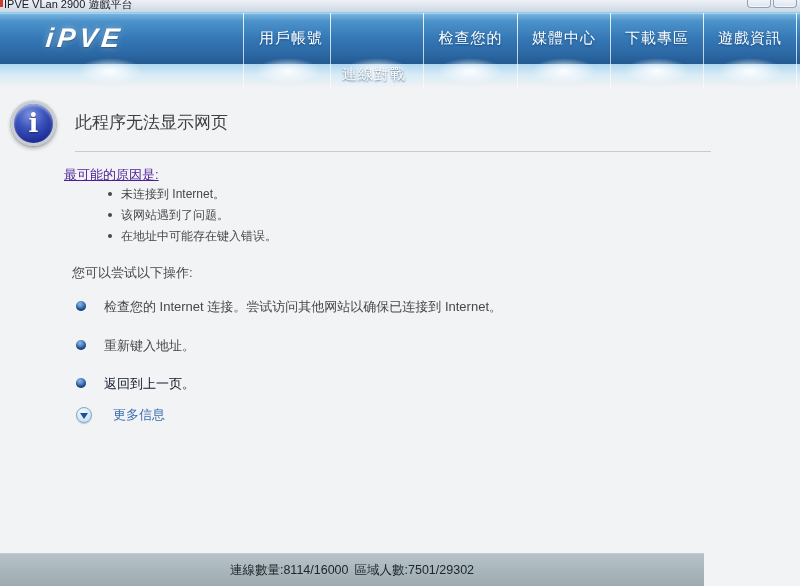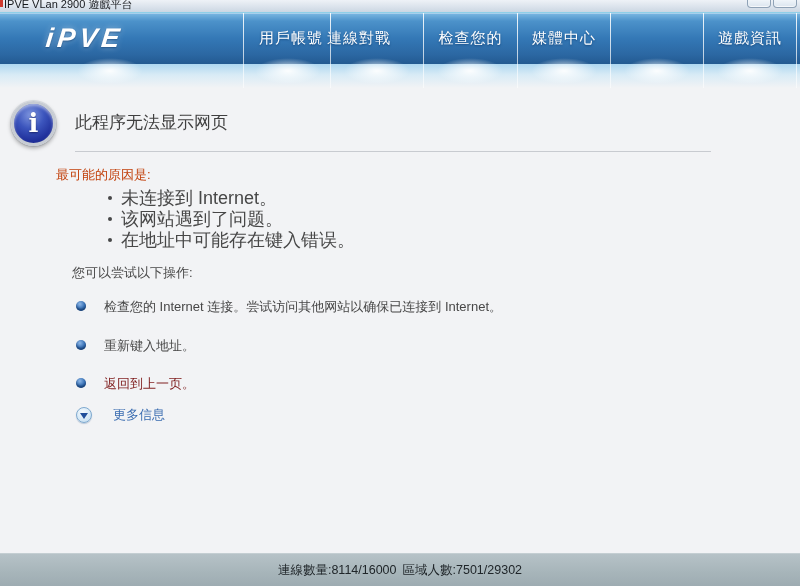--- a/index.html
+++ b/index.html
@@ -88,57 +88,57 @@
   }
   .error-title{
     position:absolute; left:75px; top:111px;
     font-size:17px; color:#404040;
   }
   .rule{
     position:absolute; left:75px; top:151px; width:636px; height:1px;
     background:#c8cbd0;
   }
   .causes-heading{
-    position:absolute; left:56px; top:166px; font-size:13px; color:#c2410c;
-  }
-  .cause-row{ position:absolute; left:108px; font-size:18px; color:#474747; }
+    position:absolute; left:64px; top:166px; font-size:13px; color:#4c1d95;text-decoration:underline;
+  }
+  .cause-row{ position:absolute; left:108px; font-size:12px; color:#474747; }
   .cause-dot{
     display:inline-block; width:4px; height:4px; border-radius:50%;
     background:#474747; vertical-align:middle; margin-right:9px; margin-bottom:2px;
   }
   .actions-heading{
     position:absolute; left:72px; top:264px; font-size:13px; color:#474747;
   }
   .action-row{ position:absolute; left:76px; display:flex; align-items:flex-start; }
   .sphere-icon{
     width:10px; height:10px; border-radius:50%; margin-top:3px;
     background:radial-gradient(circle at 38% 30%, #8db6e6 0%, #3b74b8 50%, #1c4f94 100%);
     box-shadow:inset 0 -2px 2px rgba(4,30,70,.5);
     flex:0 0 auto;
   }
   .action-text{ margin-left:18px; font-size:13px; color:#474747; }
-  .action-link{ margin-left:18px; font-size:13px; color:#7f1d1d; cursor:pointer; }
+  .action-link{ margin-left:18px; font-size:13px; color:#0f172a; cursor:pointer; }
   .expander-icon{
     width:14px; height:14px; border-radius:50%; margin-top:1px;
     background:radial-gradient(circle at 40% 30%, #f3f9fd 0%, #cfe4f4 70%, #bcd8ec 100%);
     border:1px solid #7ea9cf;
     box-shadow:0 1px 1px rgba(60,100,150,.3);
     display:flex; align-items:center; justify-content:center;
     flex:0 0 auto; cursor:pointer;
   }
   .expander-icon .tri{
     width:0; height:0; margin-top:2px;
     border-left:4px solid transparent; border-right:4px solid transparent;
     border-top:6px solid #1e4d9a;
   }
   .expander-label{ margin-left:21px; font-size:13px; color:#3a6cb0; cursor:pointer; }
 
   
   .footer{
-    position:absolute; left:0; top:553px; width:800px; height:33px;
+    position:absolute; left:0; top:553px; width:704px; height:33px;
     background:linear-gradient(#b6c2c7 0%, #a7b5ba 55%, #9dabb1 100%);
     border-top:1px solid #c4ced2;
     display:flex; align-items:center; justify-content:center; gap:6px;
   }
   .footer-stat{ font-size:12.5px; color:#20262a; }
 </style>
 </head>
 <body>
 
 <div class="screen">
@@ -168,23 +168,24 @@
 
     <div class="nav-sep" style="left:243px;"></div>
     <div class="nav-sep" style="left:330px;"></div>
     <div class="nav-sep" style="left:423px;"></div>
     <div class="nav-sep" style="left:517px;"></div>
     <div class="nav-sep" style="left:610px;"></div>
     <div class="nav-sep" style="left:703px;"></div>
     <div class="nav-sep" style="left:796px;"></div>
 
     <div class="nav-item" style="left:248px; width:86px;">用戶帳號</div>
-    <div class="nav-item" style="left:313px; width:92px;">連線對戰</div>
+    <div class="nav-item" style="left:328px; width:92px;margin-top:36px;">連線對戰</div>
     <div class="nav-item" style="left:424px; width:93px;">检查您的</div>
     <div class="nav-item" style="left:518px; width:92px;">媒體中心</div>
+    <div class="nav-item" style="left:611px; width:92px;">下載專區</div>
     <div class="nav-item" style="left:704px; width:92px;">遊戲資訊</div>
   </div>
 
   <div class="info-icon">
     <span class="glyph">i</span>
   </div>
   <div class="error-title">此程序无法显示网页</div>
   <div class="rule"></div>
 
   <div class="causes-heading">最可能的原因是:</div>

